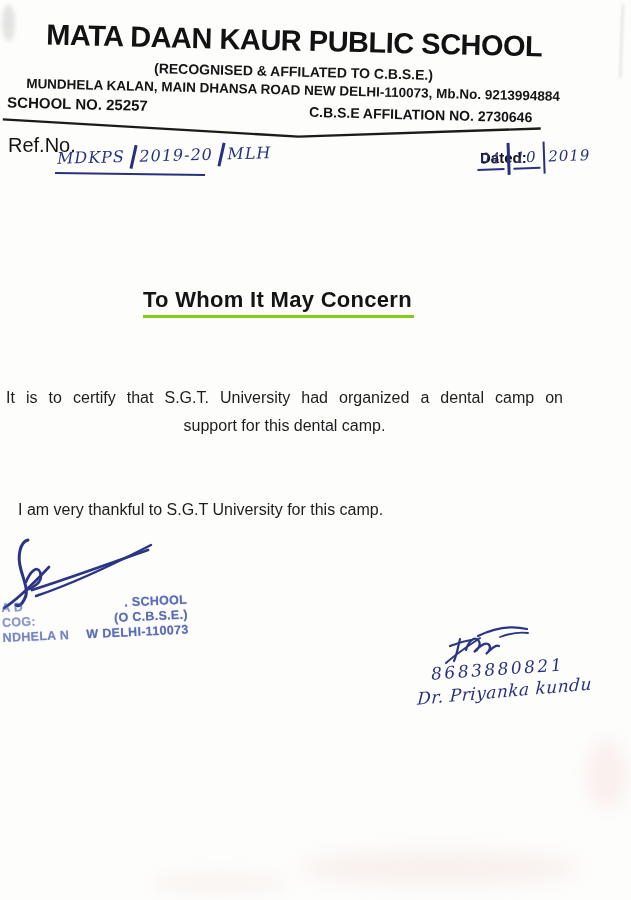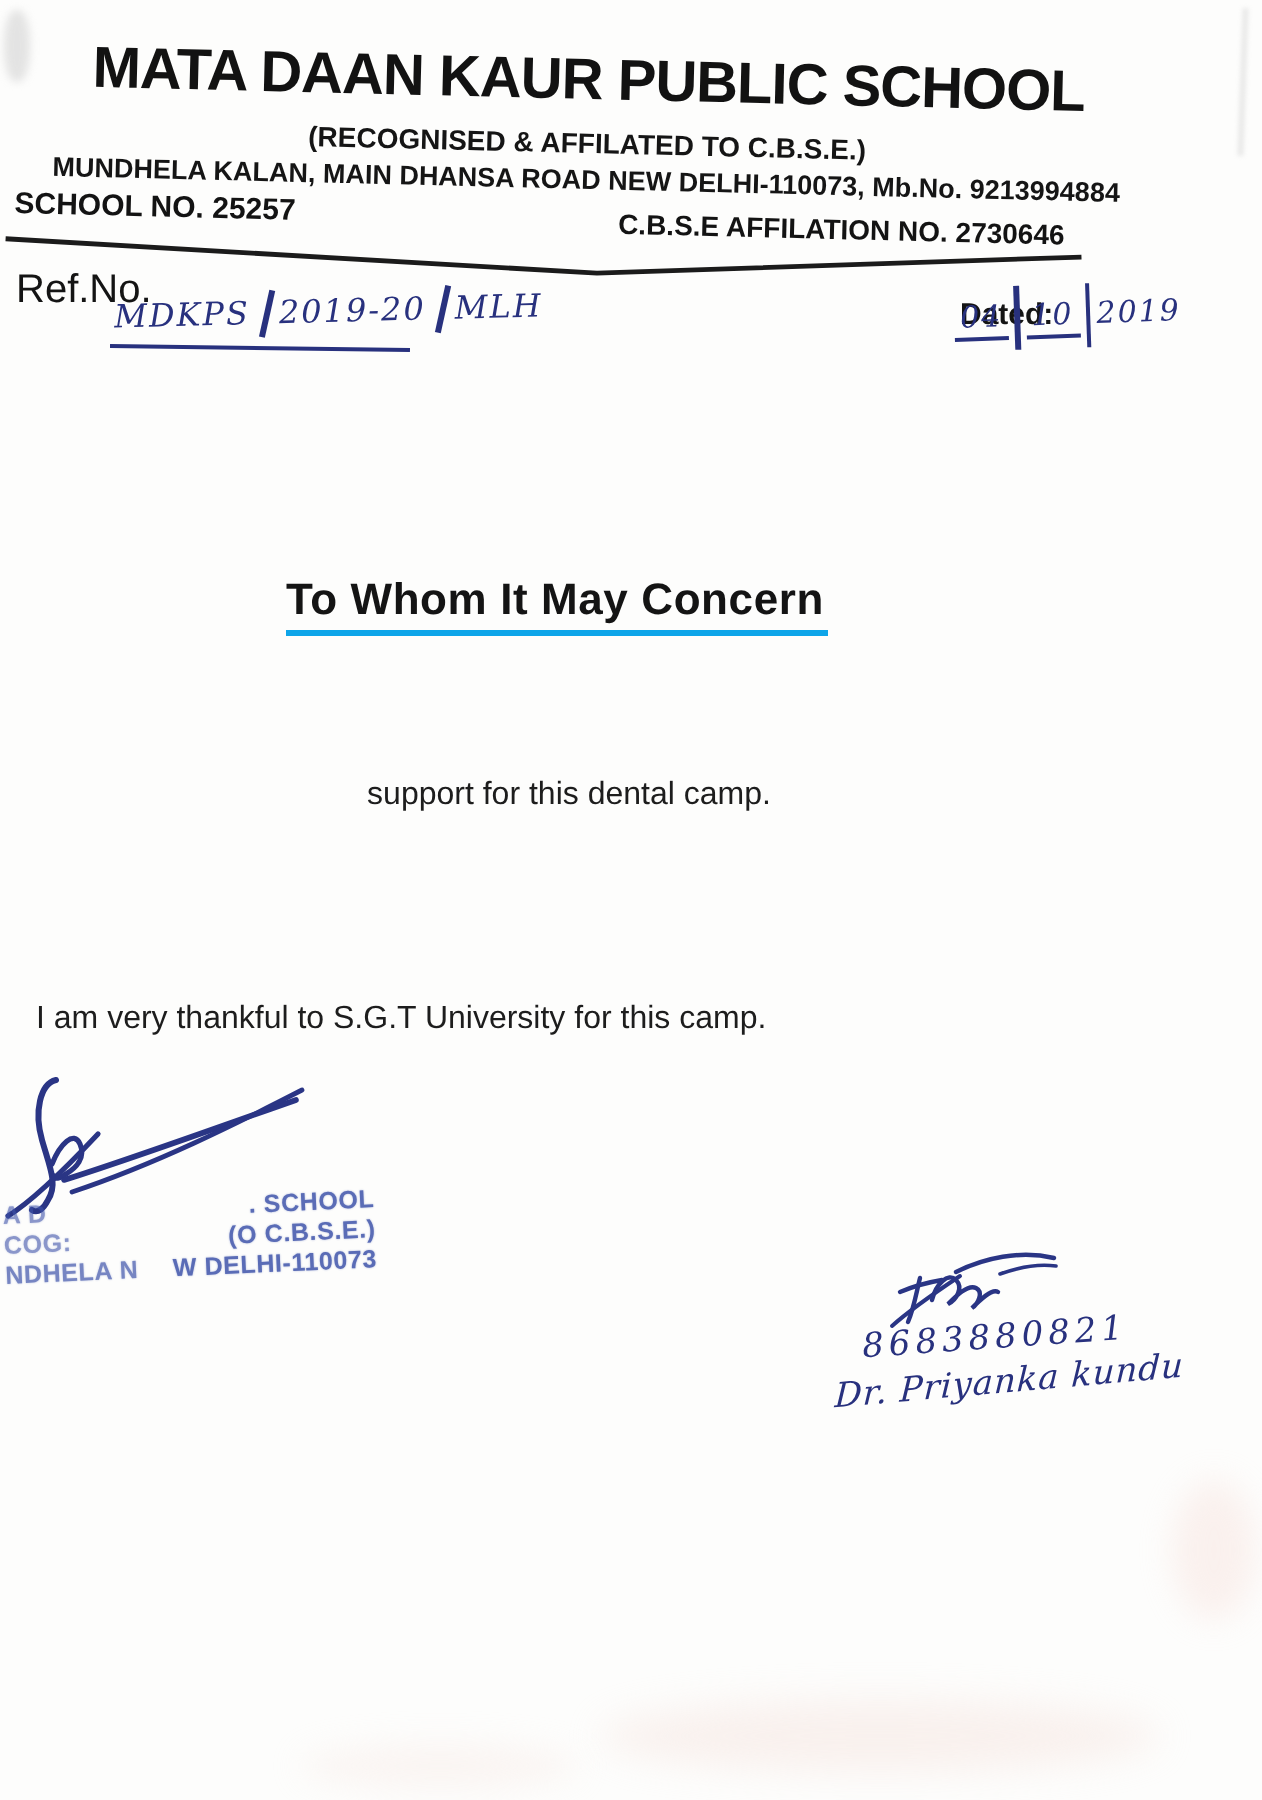--- a/index.html
+++ b/index.html
@@ -32,21 +32,21 @@
   .hw{font-family:"DejaVu Serif",serif;font-style:italic;color:#28317e;}
   .ref-value{position:absolute;left:57px;top:144px;font-size:16px;letter-spacing:1px;transform:rotate(-1.5deg);white-space:nowrap;}
   .ref-underline{position:absolute;left:55px;top:173px;width:150px;height:2px;background:#28317e;transform:rotate(.8deg);}
   .slash{display:inline-block;width:2.5px;height:24px;background:#28317e;transform:rotate(14deg);margin:0 5px -7px 7px;}
   .dated-label{position:absolute;left:432px;top:149px;font-size:15px;font-weight:bold;color:#141414;margin-left:48px;}
   .date-value{position:absolute;left:477px;top:142px;font-size:15px;letter-spacing:1px;transform:rotate(-2deg);white-space:nowrap;}
   .date-part-underlined{border-bottom:2px solid #28317e;padding:0 3px 1px 3px;display:inline-block;}
   .dbar{display:inline-block;width:2.5px;height:32px;background:#28317e;margin:0 3px -12px 3px;}
 
   
-  .letter-title{position:absolute;left:143px;top:287px;font-size:22px;font-weight:bold;letter-spacing:.3px;color:#141414;border-bottom:3px solid #0ea5e9;padding:0 2px 2px 0;}
+  .letter-title{position:absolute;left:143px;top:287px;font-size:22px;font-weight:bold;letter-spacing:.3px;color:#141414;border-bottom:3px solid #84cc16;padding:0 2px 2px 0;}
 
   
   .body-block{position:absolute;left:6px;top:384px;width:557px;font-size:16px;color:#1d1d1d;}
   .body-line{height:28px;line-height:28px;text-align:center;}
   .just{text-align:justify;text-align-last:justify;}
   .closing-line{position:absolute;left:18px;top:501px;font-size:16px;color:#1d1d1d;}
 
   
   .sig-left{position:absolute;left:2px;top:534px;overflow:visible;}
   .sig-right{position:absolute;left:438px;top:620px;overflow:visible;}
@@ -92,20 +92,21 @@
   <div class="ref-underline"></div>
 
   <span class="dated-label">Dated:</span>
   <span class="date-value hw">
     <span class="date-part-underlined">04</span><span class="dbar"></span><span class="date-part-underlined">10</span><span class="dbar"></span><span>2019</span>
   </span>
 
   <div class="letter-title">To Whom It May Concern</div>
 
   <div class="body-block">
+    <div class="body-line just">It is to certify that S.G.T. University had organized a dental camp on</div>
     <div class="body-line">support for this dental camp.</div>
   </div>
   <div class="closing-line">I am very thankful to S.G.T University for this camp.</div>
 
   <svg class="sig-left" width="160" height="80" viewBox="0 0 160 80">
     <path class="sig-stroke" stroke-width="3" d="M26,6 C18,8 15,22 19,36 C23,50 27,58 22,66 C20,70 17,73 14,71"></path>
     <path class="sig-stroke" stroke-width="2.6" d="M24,48 C28,38 35,31 38,38 C41,45 36,50 31,53 C28,55 26,56 25,54"></path>
     <path class="sig-stroke" stroke-width="2.8" d="M30,56 C62,46 106,30 146,16"></path>
     <path class="sig-stroke" stroke-width="2.4" d="M34,62 C76,48 116,28 149,11"></path>
     <path class="sig-stroke" stroke-width="2.6" d="M2,74 C15,66 31,50 47,33"></path>

